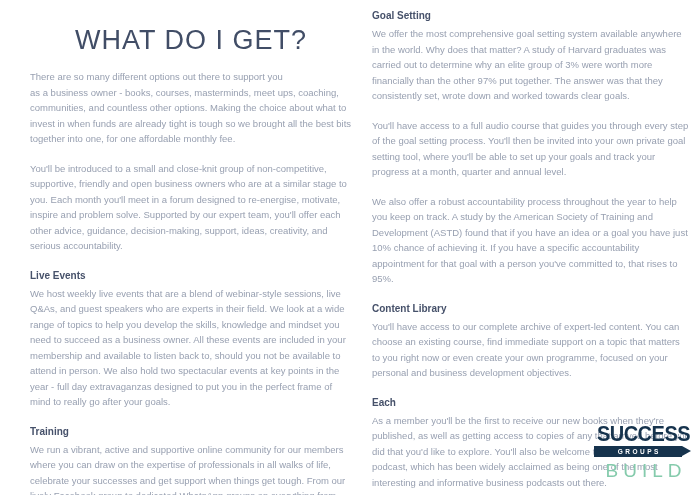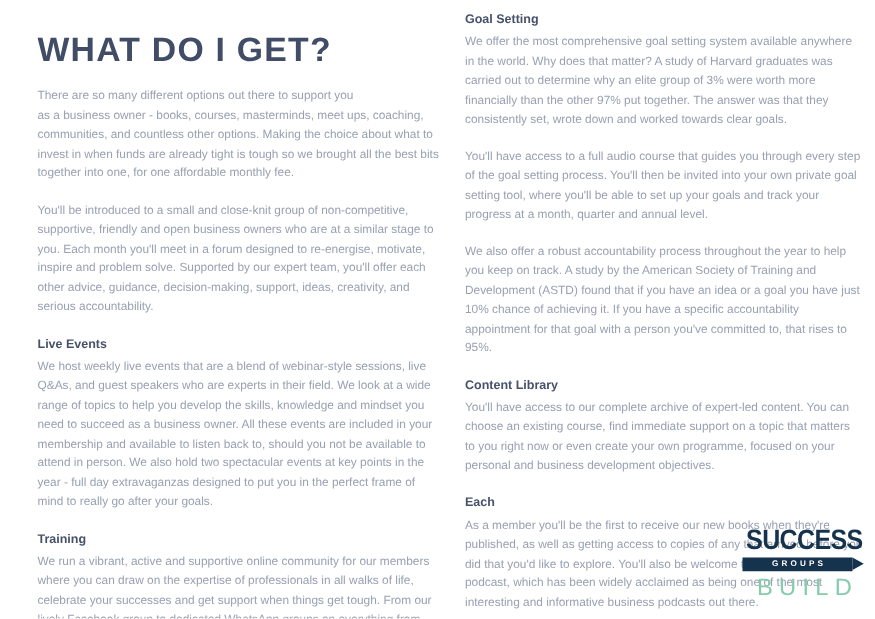--- a/index.html
+++ b/index.html
@@ -19,25 +19,26 @@
     width: 322px;
   }
   .col-right {
     position: absolute;
     left: 372px;
     top: 8px;
     width: 318px;
   }
   .page-title {
     font-size: 27px;
-    font-weight: 700;
+    font-weight: 400;
     letter-spacing: 1px;
     color: #414d66;
     margin-bottom: 13px;
     line-height: 32px;
+    text-align: center;
   }
   .section-heading {
     font-size: 10px;
     font-weight: 700;
     color: #46516a;
     margin: 0 0 3px 0;
     line-height: 15px;
   }
   .body-para {
     font-size: 9.5px;

